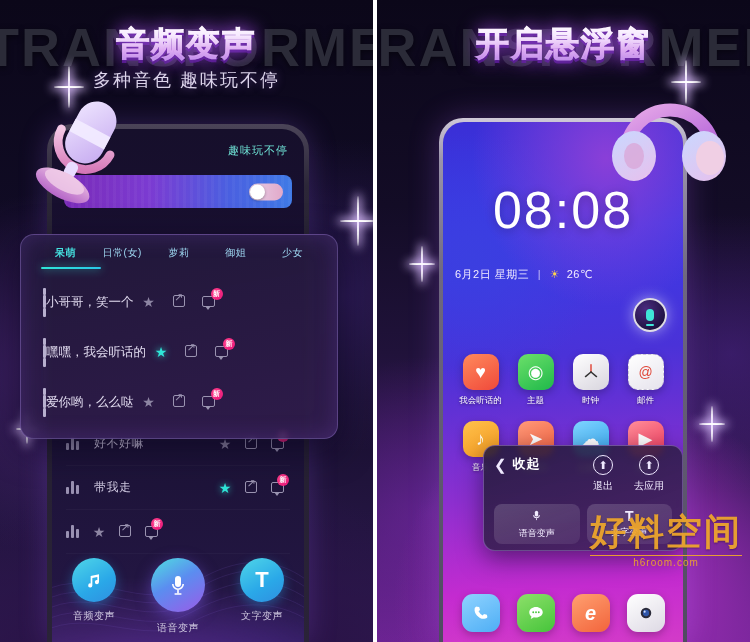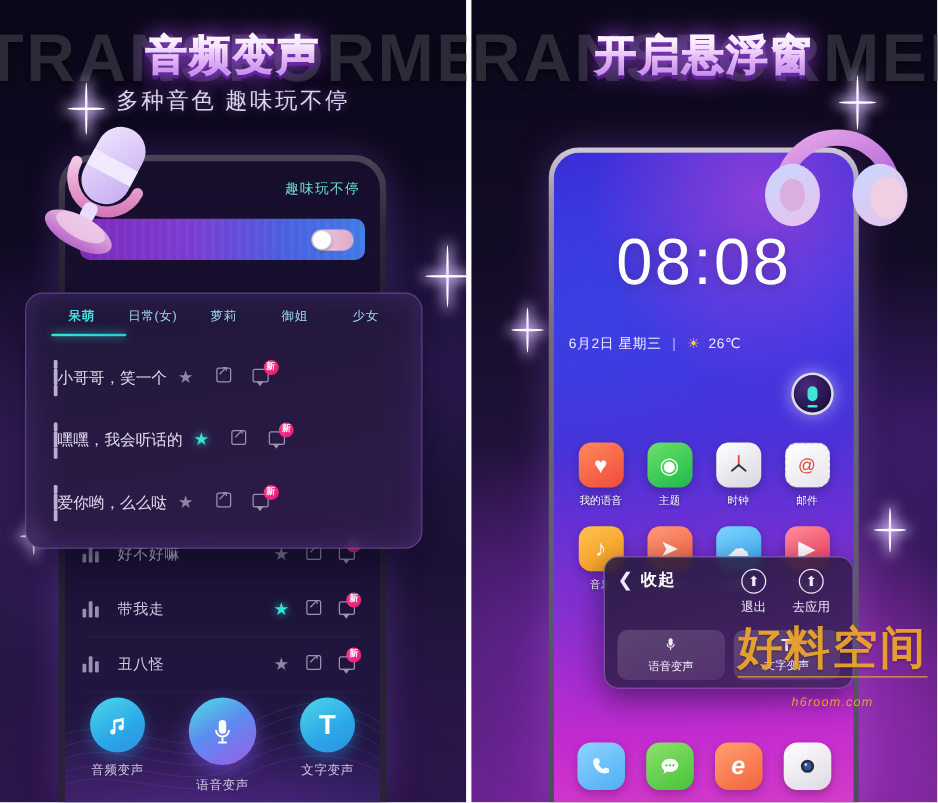--- a/index.html
+++ b/index.html
@@ -244,21 +244,21 @@
   .fp-btn .lb { font-size: 9px; color:#f2ecff; }
 
   
   .mic3d { position:absolute; left: 22px; top: 96px; width: 118px; height: 124px; }
   .hp3d  { position:absolute; right: 18px; top: 84px; width: 124px; height: 104px; }
 
   
   .wm { position:absolute; right: 8px; bottom: 74px; text-align:center; opacity:.92; }
   .wm-main { font-size: 36px; font-weight: bold; color: #f0a82a; letter-spacing: 2px;
              text-shadow: 0 1px 2px rgba(0,0,0,.35); font-family:"Liberation Sans", sans-serif; }
-  .wm-sub { font-size: 10px; color:#f0a82a; letter-spacing: 1px; border-top: 1.5px solid #f0a82a; padding-top: 15px; margin-top: -2px; font-style: italic;}
+  .wm-sub { font-size: 10px; color:#f0a82a; letter-spacing: 1px; border-top: 1.5px solid #f0a82a; padding-top: 1px; margin-top: -2px;}
 </style>
 </head>
 <body>
 
 <div class="stage">
 
   <div class="panel panel-left">
     <div class="bg-left"></div>
 
     <div class="ghost-word">TRANSFORMER</div>
@@ -318,21 +318,20 @@
               <span class="chatico"></span>
               <span class="badge">新</span>
             </span>
           </div>
           <div class="row">
             <span class="eq">
                 <i></i>
                 <i></i>
                 <i></i>
               </span>
-            <span class="title">丑八怪</span>
             <span class="ico"><span class="star">★</span></span>
             <span class="ico"><span class="share"></span></span>
             <span class="ico">
               <span class="chatico"></span>
               <span class="badge">新</span>
             </span>
           </div>
         </div>
 
         <div class="bnav">
@@ -468,21 +467,21 @@
           <span style="margin-left:3px;">26℃</span>
         </div>
 
         <div class="assist">
           <span class="m"></span>
         </div>
 
         <div class="appgrid">
           <div class="app">
             <div class="app-ic" style="background:linear-gradient(150deg,#ff8a5c,#f0493a);">♥</div>
-            <div class="app-lb">我的语音</div>
+            <div class="app-lb">我会听话的</div>
           </div>
           <div class="app">
             <div class="app-ic" style="background:linear-gradient(150deg,#6ce06a,#1fb84a);">◉</div>
             <div class="app-lb">主题</div>
           </div>
           <div class="app">
             <div class="app-ic" style="background:linear-gradient(150deg,#ffffff,#d8d5de);color:#333;">
               <svg width="22" height="22" viewBox="0 0 24 24">
                   <line x1="12" y1="12" x2="12" y2="4" stroke="#e0483a" stroke-width="1.6" stroke-linecap="round"></line>
                   <line x1="12" y1="12" x2="18" y2="17" stroke="#333" stroke-width="1.6" stroke-linecap="round"></line>

